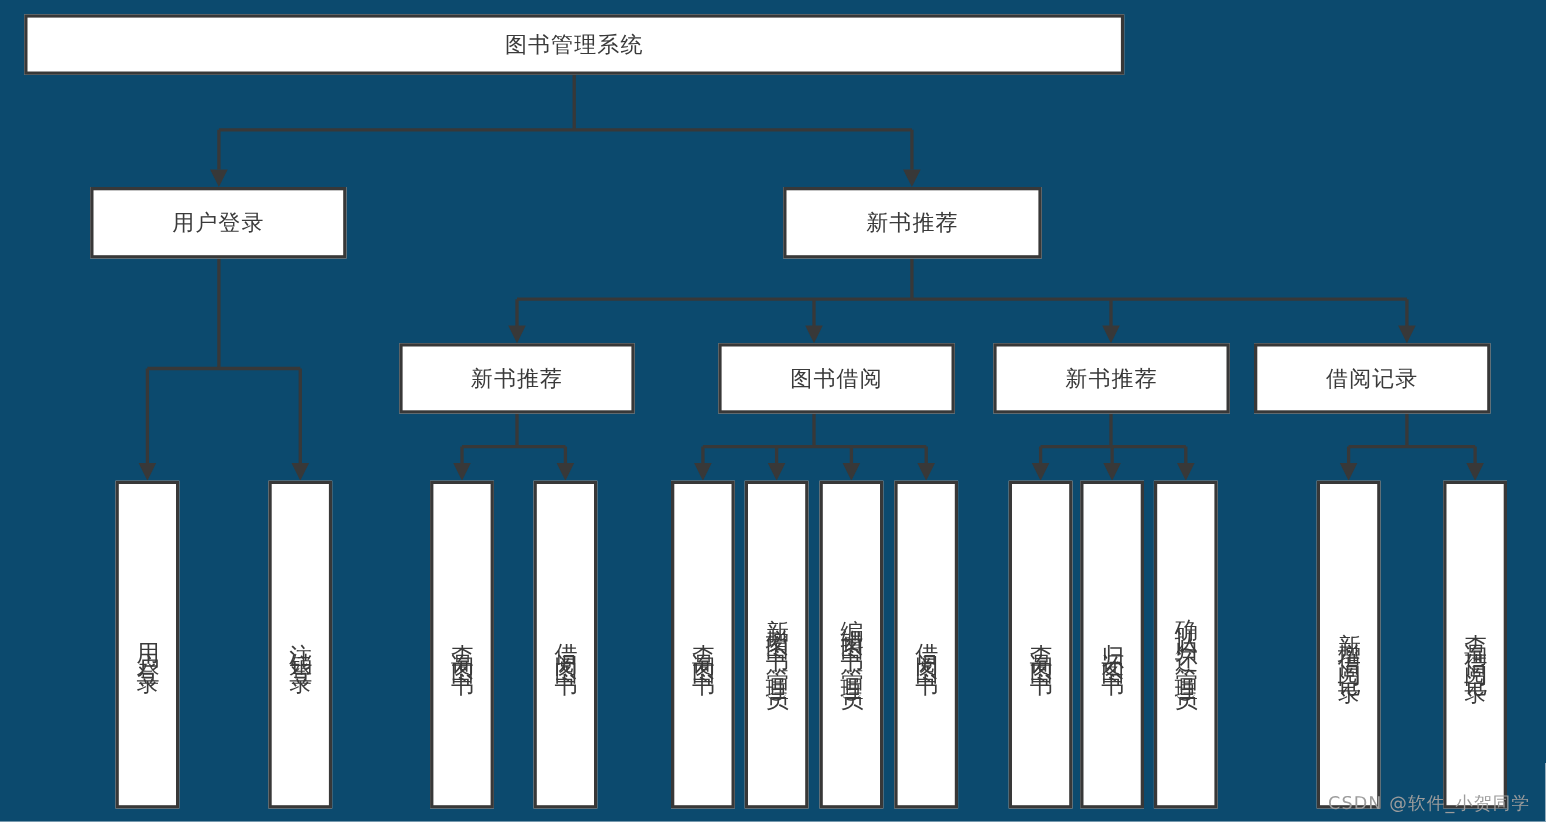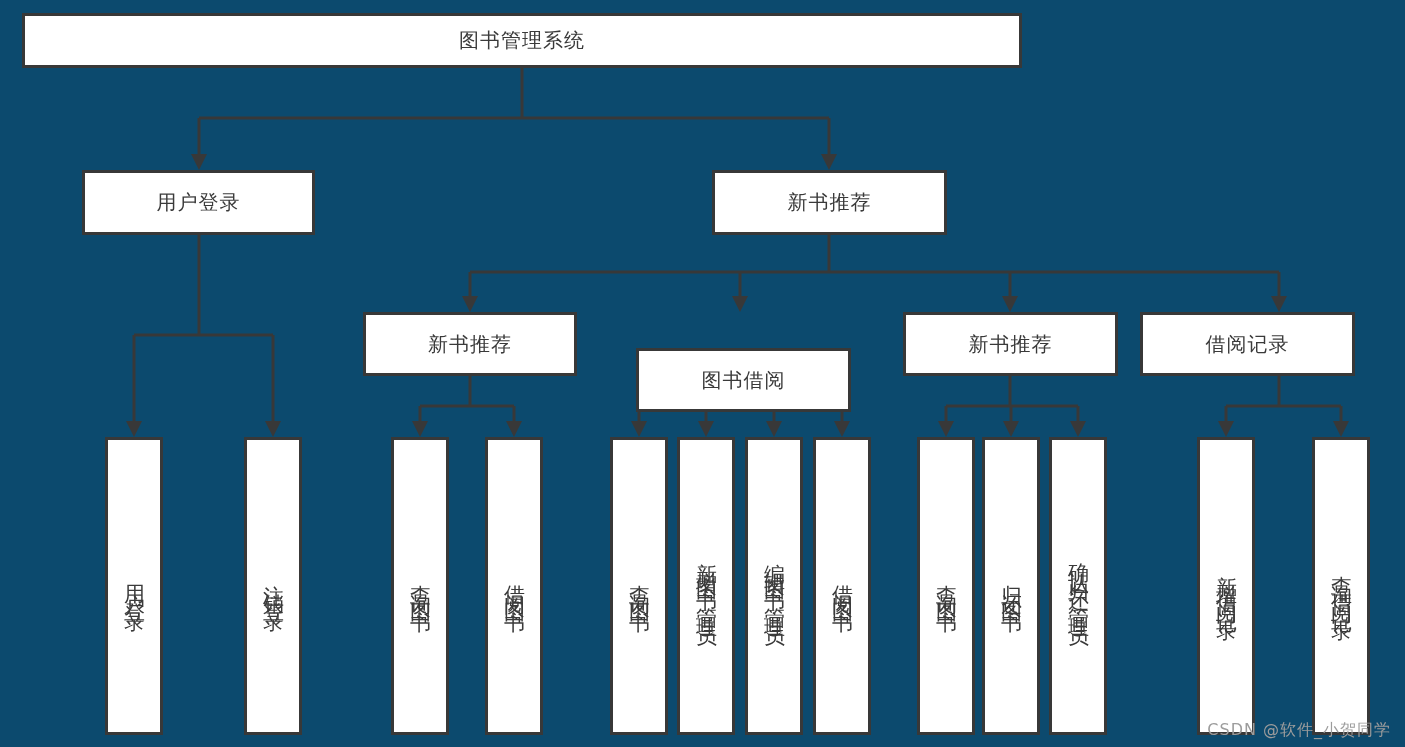--- a/index.html
+++ b/index.html
@@ -36,21 +36,21 @@
   .h-label {
     font-size: 20px;
     letter-spacing: 1px;
     white-space: nowrap;
   }
   .root-box   { left: 22px;  top: 13px;  width: 1000px; height: 55px; }
   .l2-box-a   { left: 82px;  top: 170px; width: 233px;  height: 65px; }
   .l2-box-b   { left: 712px; top: 170px; width: 235px;  height: 65px; }
   .l3-box     { top: 312px;  height: 64px; font-family: Liberation Serif, serif; }
   .l3-a { left: 363px;  width: 214px; }
-  .l3-b { left: 636px;  width: 215px; margin-top: 36px; }
+  .l3-b { left: 653px;  width: 215px; }
   .l3-c { left: 903px;  width: 215px; }
   .l3-d { left: 1140px; width: 215px; }
   .leaf {
     top: 437px;
     width: 58px;
     height: 298px;
   }
   .vtext {
     writing-mode: vertical-rl;
     text-orientation: mixed;

